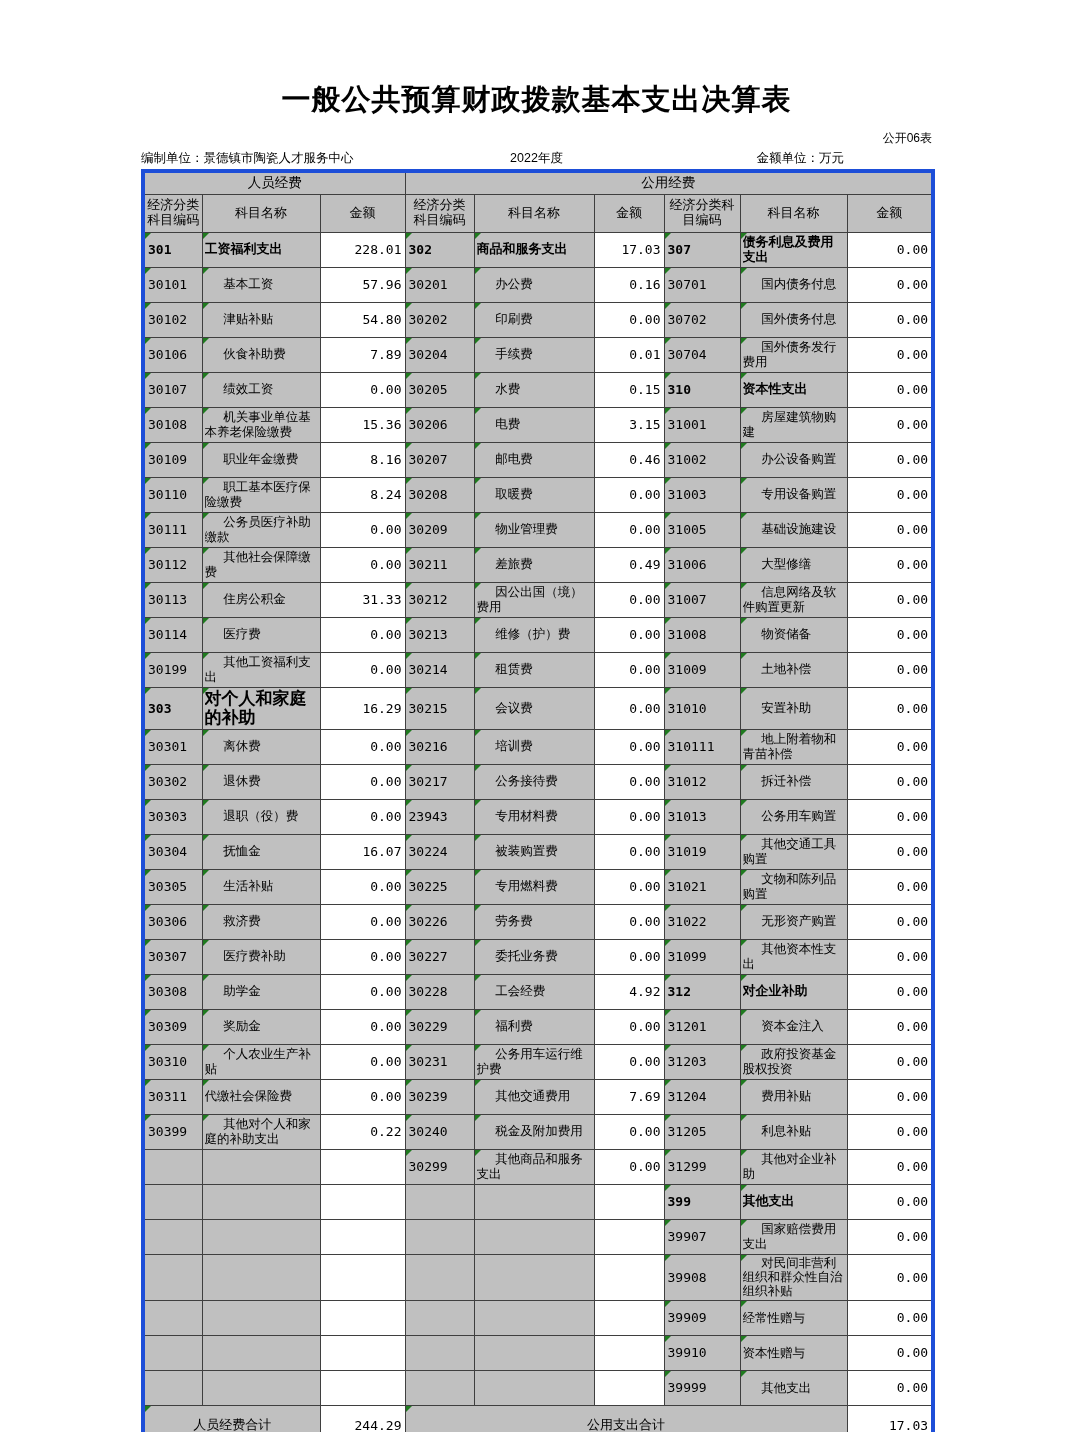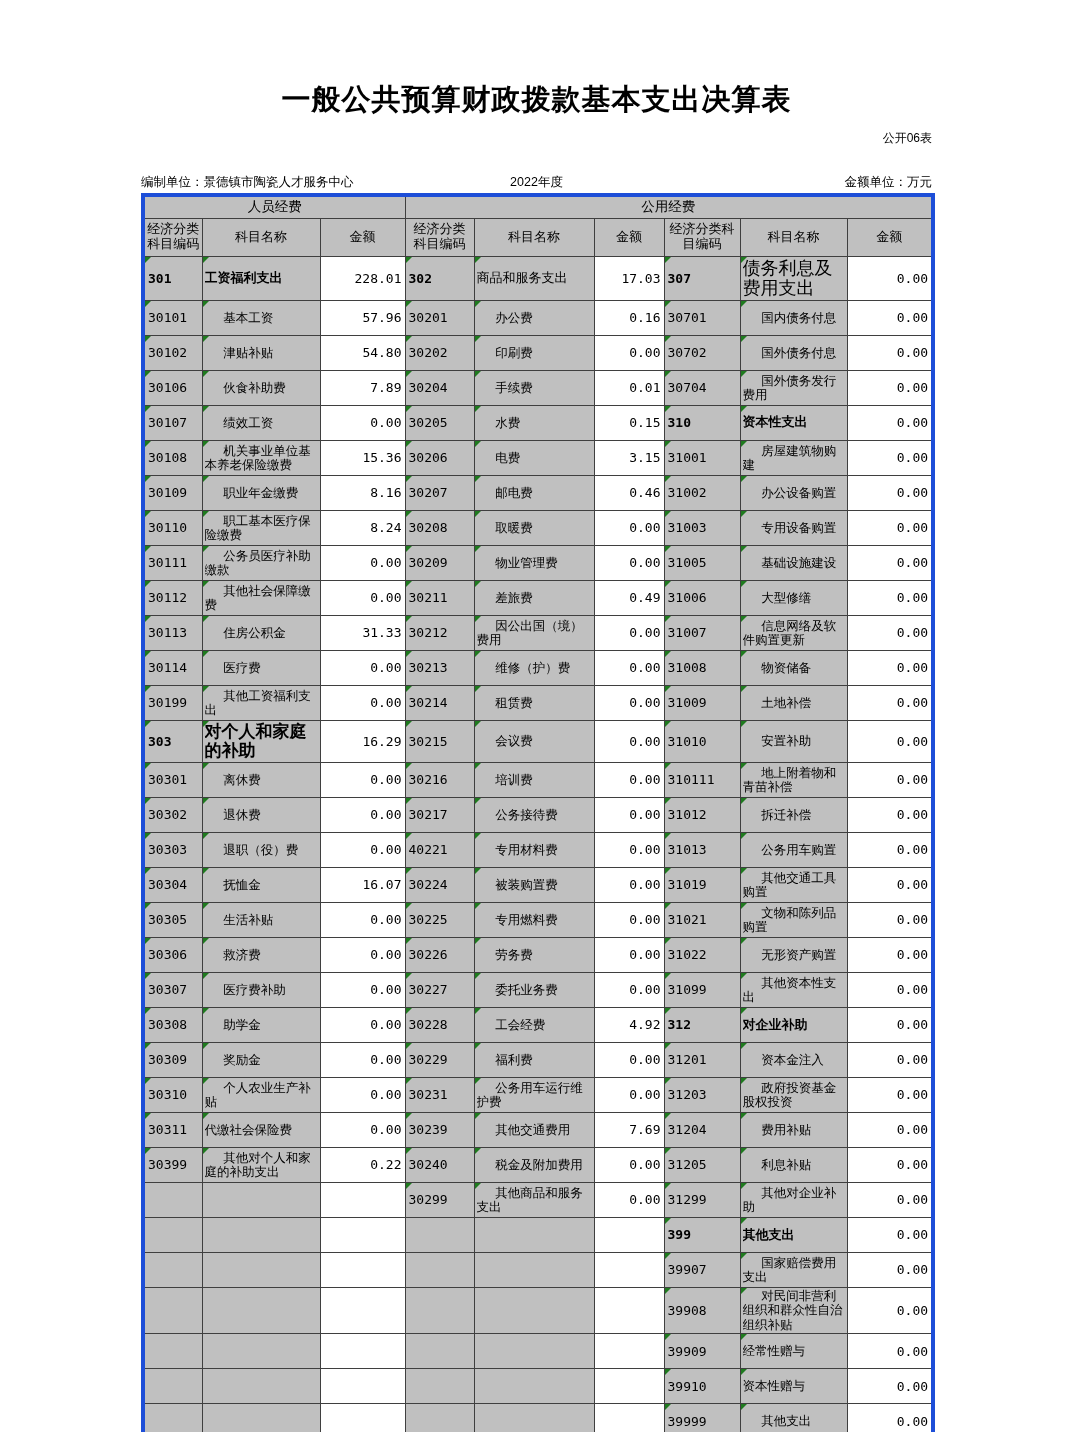--- a/index.html
+++ b/index.html
@@ -30,21 +30,21 @@
     margin-bottom: 3px;
   }
   .meta-row {
     display: flex;
     align-items: flex-end;
     font-size: 12.5px;
     margin-bottom: 2px;
   }
   .meta-row .m-left  { flex: 1; text-align: left; }
   .meta-row .m-mid   { flex: 1; text-align: center; }
-  .meta-row .m-right { flex: 1; text-align: right; margin-top: 24px; }
+  .meta-row .m-right { flex: 1; text-align: center; }
 
   table.budget {
     width: 790px;
     border-collapse: collapse;
     table-layout: fixed;
     border: 4px solid #1d4ed8;
   }
   table.budget th, table.budget td {
     border: 1px solid #3f3f3f;
     position: relative;
@@ -147,26 +147,26 @@
     </thead>
     <tbody>
         <tr class="">
           <td class="code grey tri" style="font-weight: 700;">301</td>
           <td class="name grey tri">
             <div class="nm flush" style="font-weight: 700; font-size: 13px;">工资福利支出</div>
           </td>
           <td class="amt white">228.01</td>
           <td class="code grey tri" style="font-weight: 700;">302</td>
           <td class="name grey tri">
-            <div class="nm flush" style="font-weight: 400; font-size: 13px;">商品和服务支出</div>
+            <div class="nm flush" style="font-weight: 700; font-size: 13px;">商品和服务支出</div>
           </td>
           <td class="amt white">17.03</td>
           <td class="code grey tri" style="font-weight: 700;">307</td>
           <td class="name grey tri">
-            <div class="nm flush" style="font-weight: 400; font-size: 18px;">债务利息及费用支出</div>
+            <div class="nm flush" style="font-weight: 700; font-size: 13px;">债务利息及费用支出</div>
           </td>
           <td class="amt white">0.00</td>
         </tr>
         <tr>
           <td class="code grey tri">30101</td>
           <td class="name grey tri">
             <div class="nm">基本工资</div>
           </td>
           <td class="amt white">57.96</td>
           <td class="code grey tri">30201</td>
@@ -417,21 +417,21 @@
             <div class="nm">拆迁补偿</div>
           </td>
           <td class="amt white">0.00</td>
         </tr>
         <tr>
           <td class="code grey tri">30303</td>
           <td class="name grey tri">
             <div class="nm">退职（役）费</div>
           </td>
           <td class="amt white">0.00</td>
-          <td class="code grey tri">40221</td>
+          <td class="code grey tri">23943</td>
           <td class="name grey tri">
             <div class="nm">专用材料费</div>
           </td>
           <td class="amt white">0.00</td>
           <td class="code grey tri">31013</td>
           <td class="name grey tri">
             <div class="nm">公务用车购置</div>
           </td>
           <td class="amt white">0.00</td>
         </tr>

